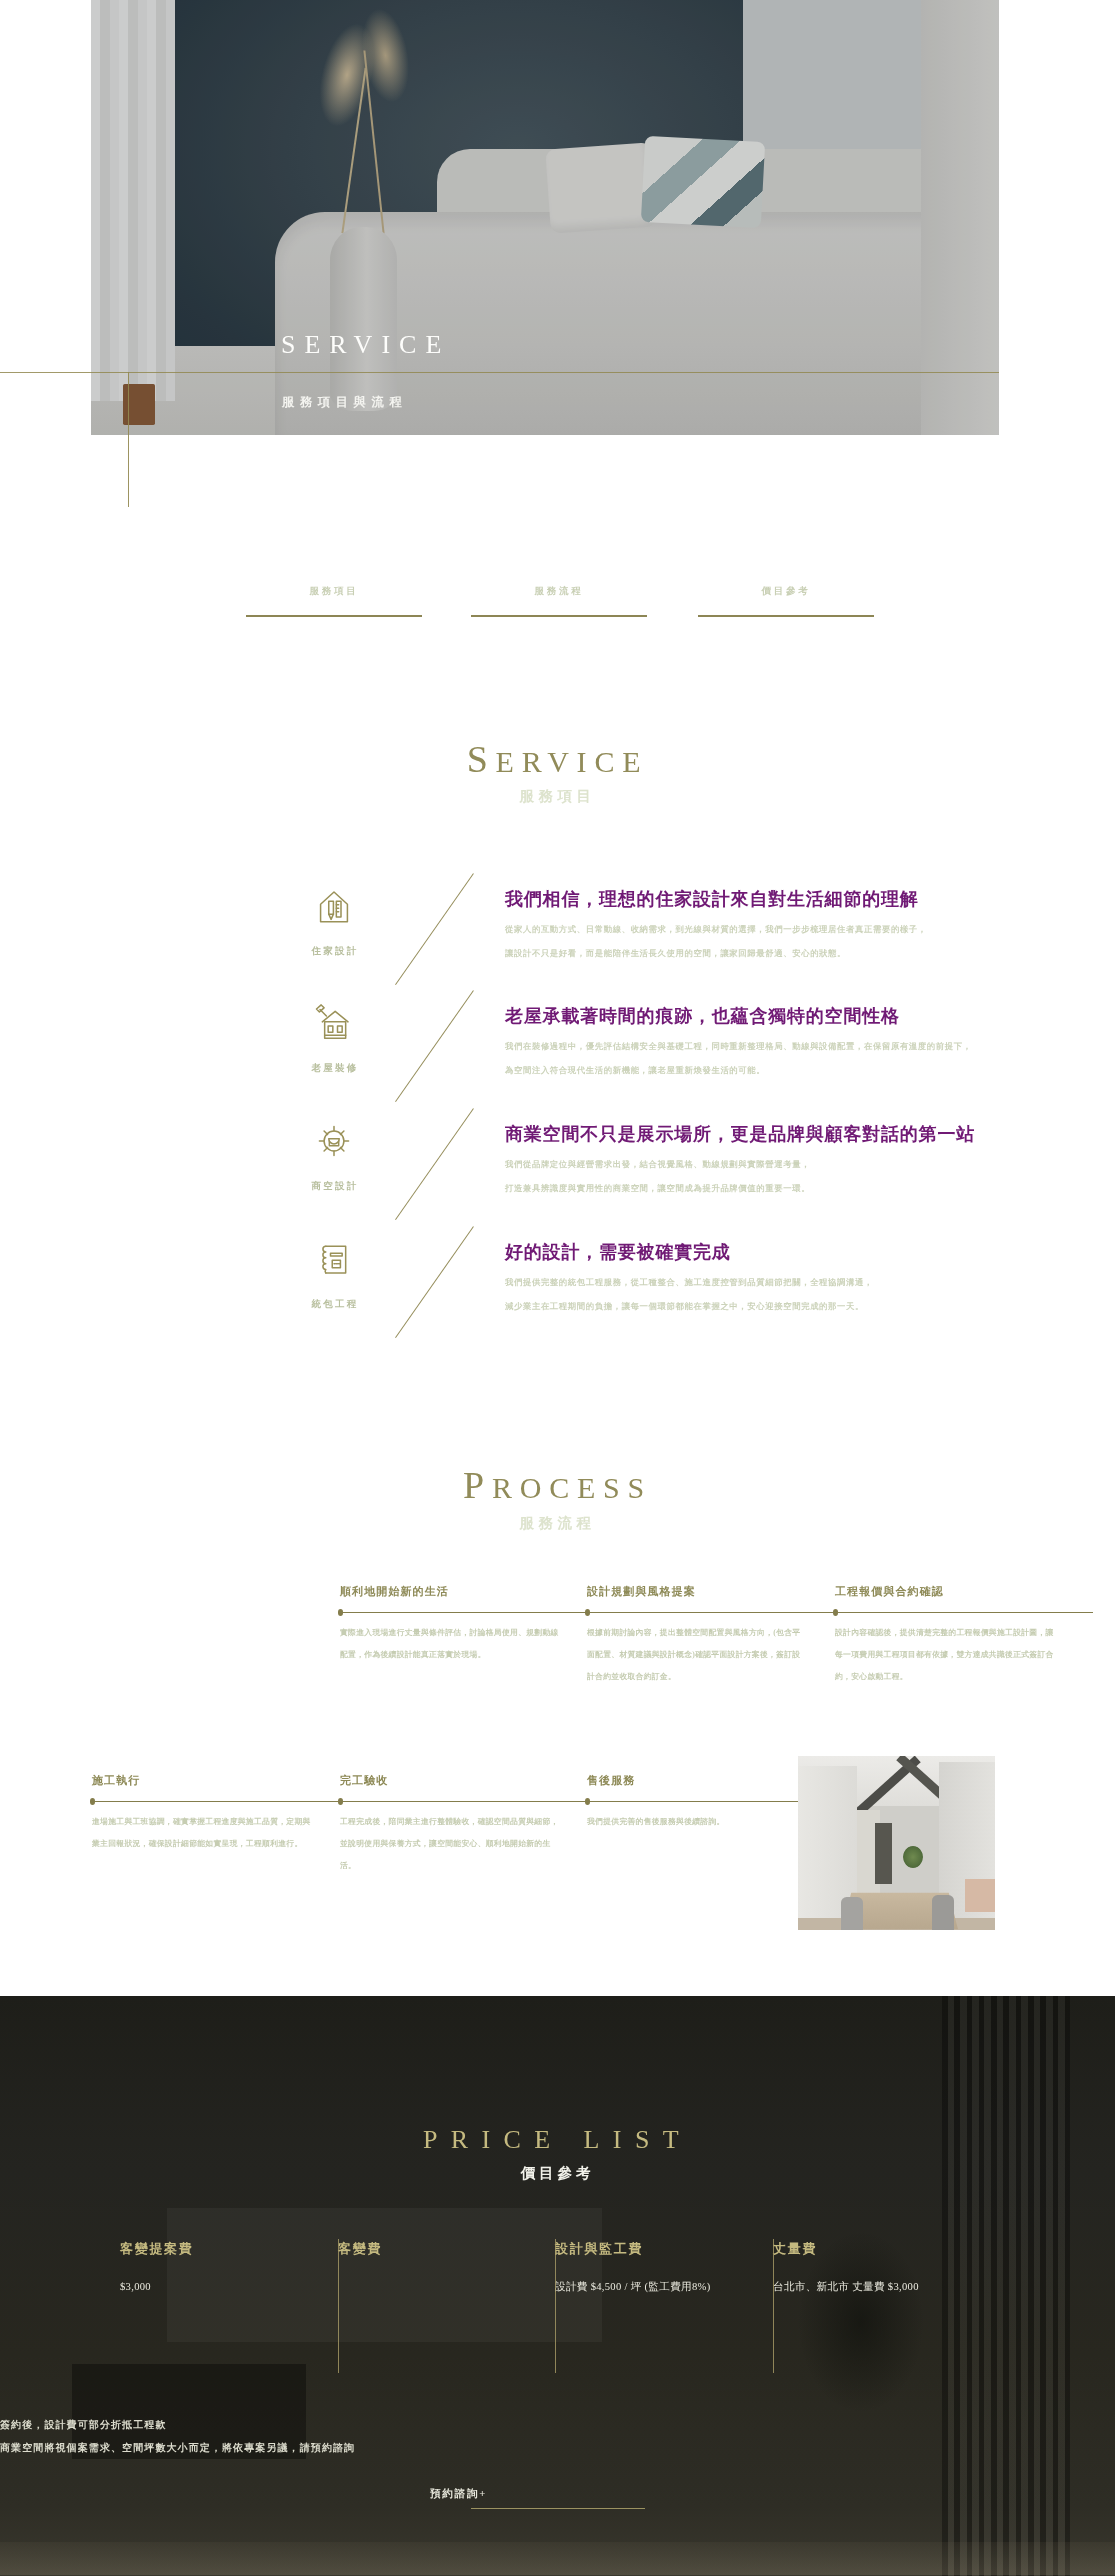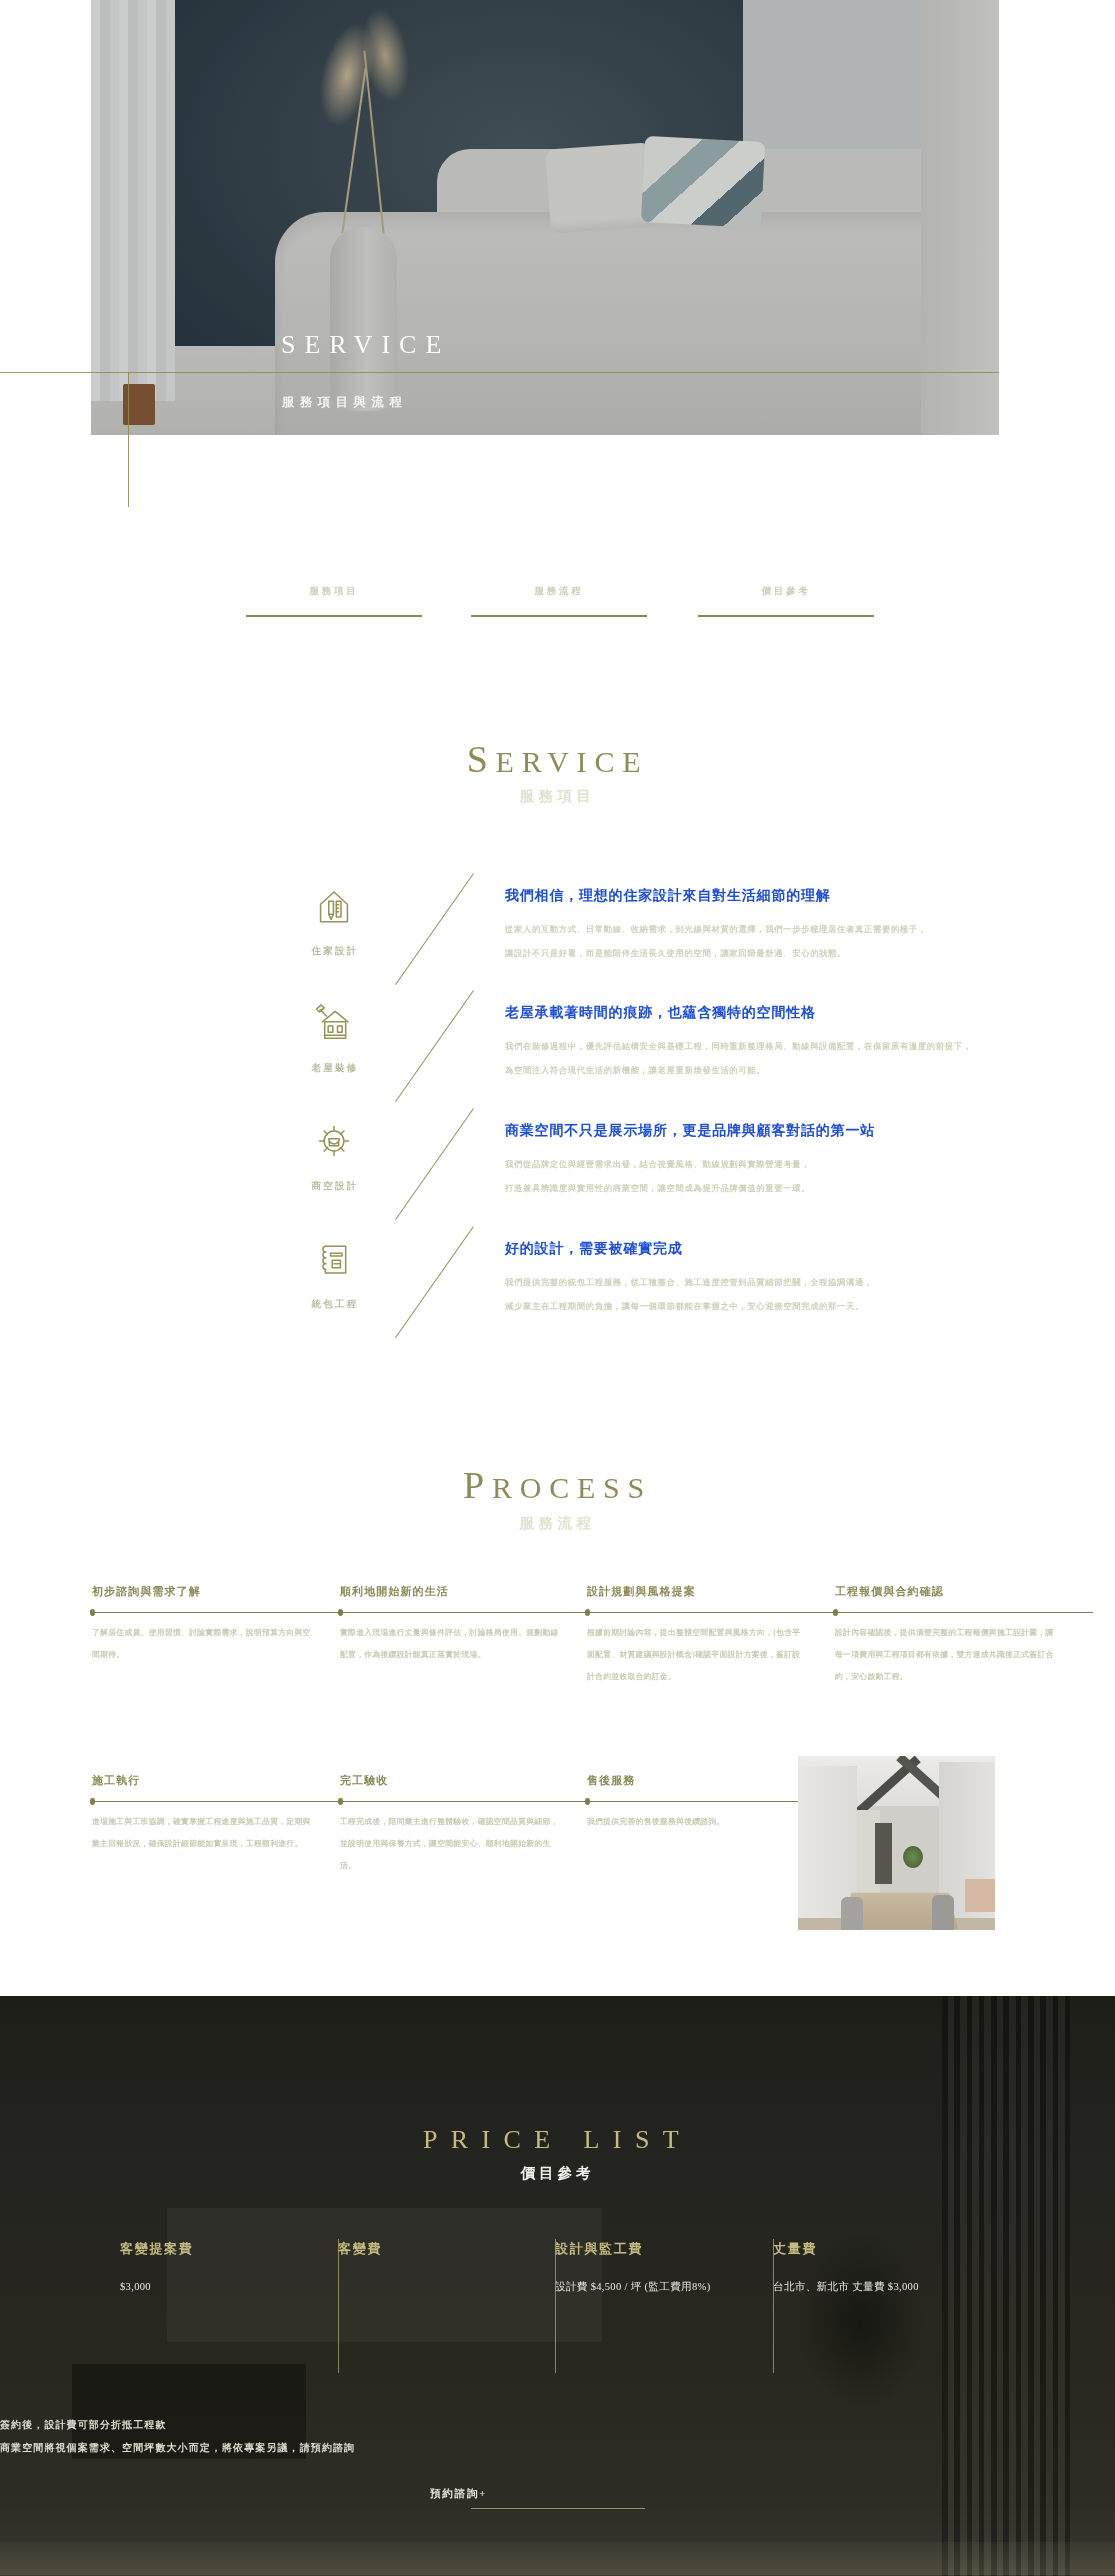--- a/index.html
+++ b/index.html
@@ -50,21 +50,21 @@
   .prc-h{top:1463px;} .prc-s{top:1514px;}
 
   
   .service-row{position:absolute;left:0;width:1115px;height:118px;}
   .row1{top:870px;} .row2{top:987px;} .row3{top:1105px;} .row4{top:1223px;}
   .svc-icon{position:absolute;left:313px;top:14.5px;width:42px;height:42px;}
   .svc-icon svg{width:42px;height:42px;}
   .svc-label{position:absolute;left:279px;top:75px;width:112px;text-align:center;
       color:#b8bf9e;font-size:9.5px;font-weight:700;letter-spacing:2.2px;}
   .svc-diag{position:absolute;left:434px;top:-9px;width:0.6px;height:136px;background:#958d5b;transform:rotate(35deg);}
-  .svc-title{position:absolute;left:505px;top:16.7px;color:#1d4ed8;font-size:14px;font-weight:700;letter-spacing:0.8px;}
+  .svc-title{position:absolute;left:505px;top:16.7px;color:#701a75;font-size:18px;font-weight:700;letter-spacing:0.8px;}
   .svc-body1{position:absolute;left:505px;top:54px;color:#ccd3ba;font-size:8.4px;font-weight:700;letter-spacing:0.6px;}
   .svc-body2{position:absolute;left:505px;top:78px;color:#ccd3ba;font-size:8.4px;font-weight:700;letter-spacing:0.6px;}
 
   
   .step{position:absolute;width:223px;}
   .step-title{color:#8e8a57;font-size:11px;font-weight:700;letter-spacing:1.1px;margin:0 0 10px 0;}
   .step-line{position:relative;height:5.6px;margin-bottom:7.8px;}
   .step-dot{position:absolute;left:-2.2px;top:0;width:5.6px;height:6.7px;border-radius:50%;background:#847d4c;}
   .step-bar{position:absolute;left:2.2px;top:2.8px;height:1.1px;background:#847d4c;width:245px;}
   .step-bar.short{width:211px;}
@@ -236,28 +236,20 @@
     <div class="svc-label">統包工程</div>
     <div class="svc-diag"></div>
     <div class="svc-title">好的設計，需要被確實完成</div>
     <div class="svc-body1">我們提供完整的統包工程服務，從工種整合、施工進度控管到品質細節把關，全程協調溝通，</div>
     <div class="svc-body2">減少業主在工程期間的負擔，讓每一個環節都能在掌握之中，安心迎接空間完成的那一天。</div>
   </div>
 
   <h2 class="big-heading prc-h">PROCESS</h2>
   <div class="section-sub prc-s">服務流程</div>
 
-  <div class="step prow1 pc1">
-    <div class="step-title">初步諮詢與需求了解</div>
-    <div class="step-line">
-        <div class="step-dot"></div>
-        <div class="step-bar"></div>
-      </div>
-    <div class="step-body">了解居住成員、使用習慣、討論實際需求，說明預算方向與空間期待。</div>
-  </div>
   <div class="step prow1 pc2">
     <div class="step-title">順利地開始新的生活</div>
     <div class="step-line">
         <div class="step-dot"></div>
         <div class="step-bar"></div>
       </div>
     <div class="step-body">實際進入現場進行丈量與條件評估，討論格局使用、規劃動線配置，作為後續設計能真正落實於現場。</div>
   </div>
   <div class="step prow1 pc3">
     <div class="step-title">設計規劃與風格提案</div>

